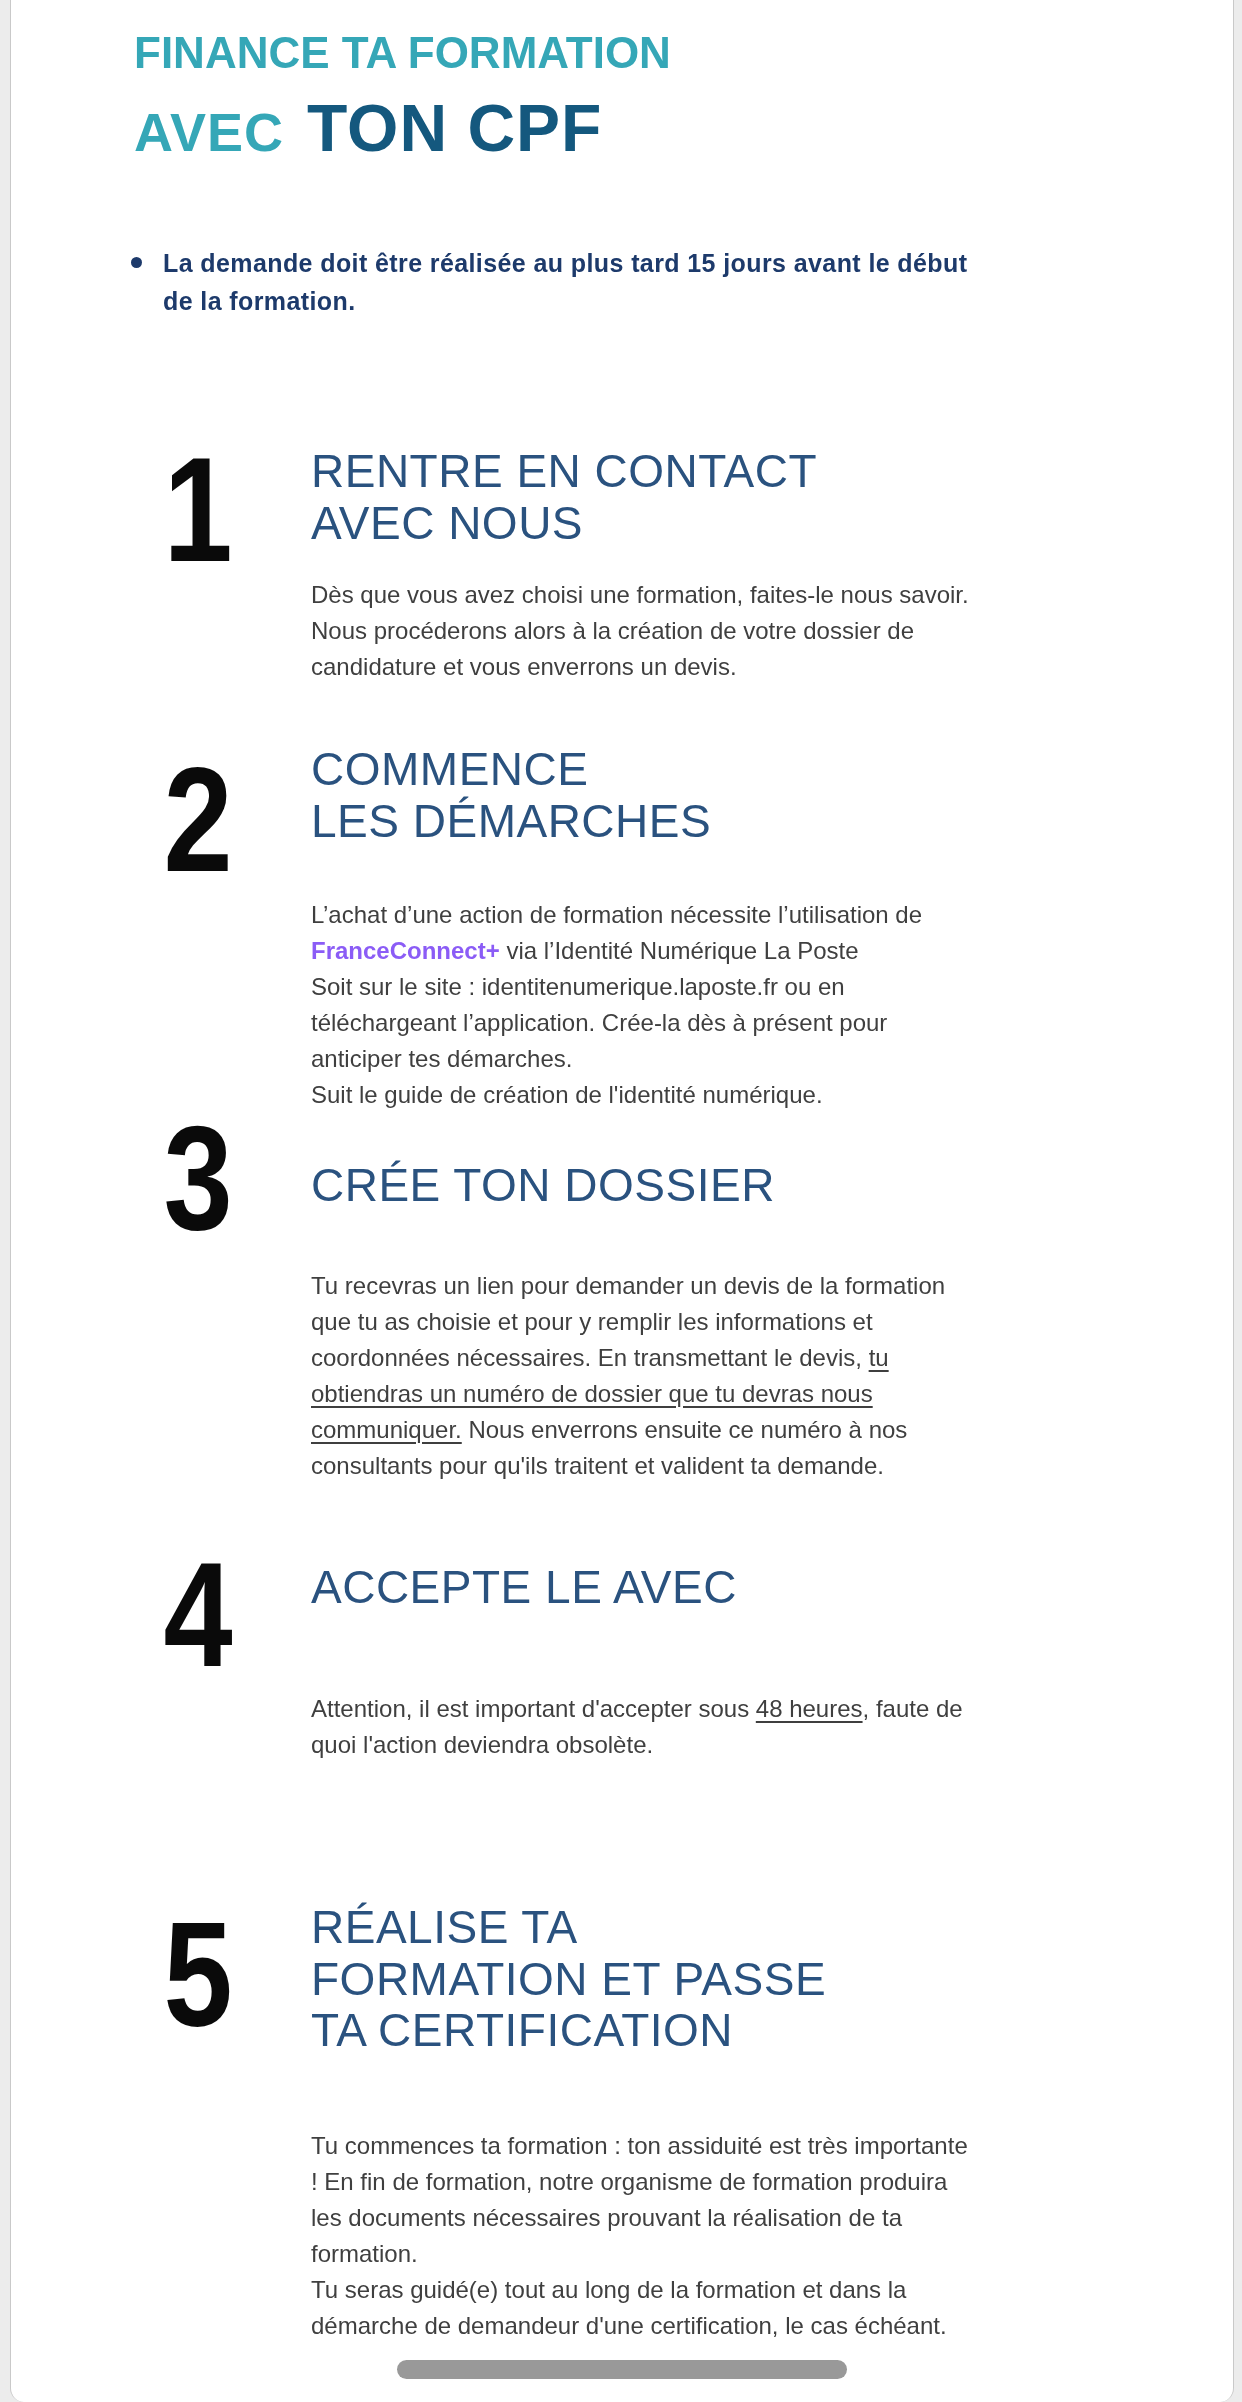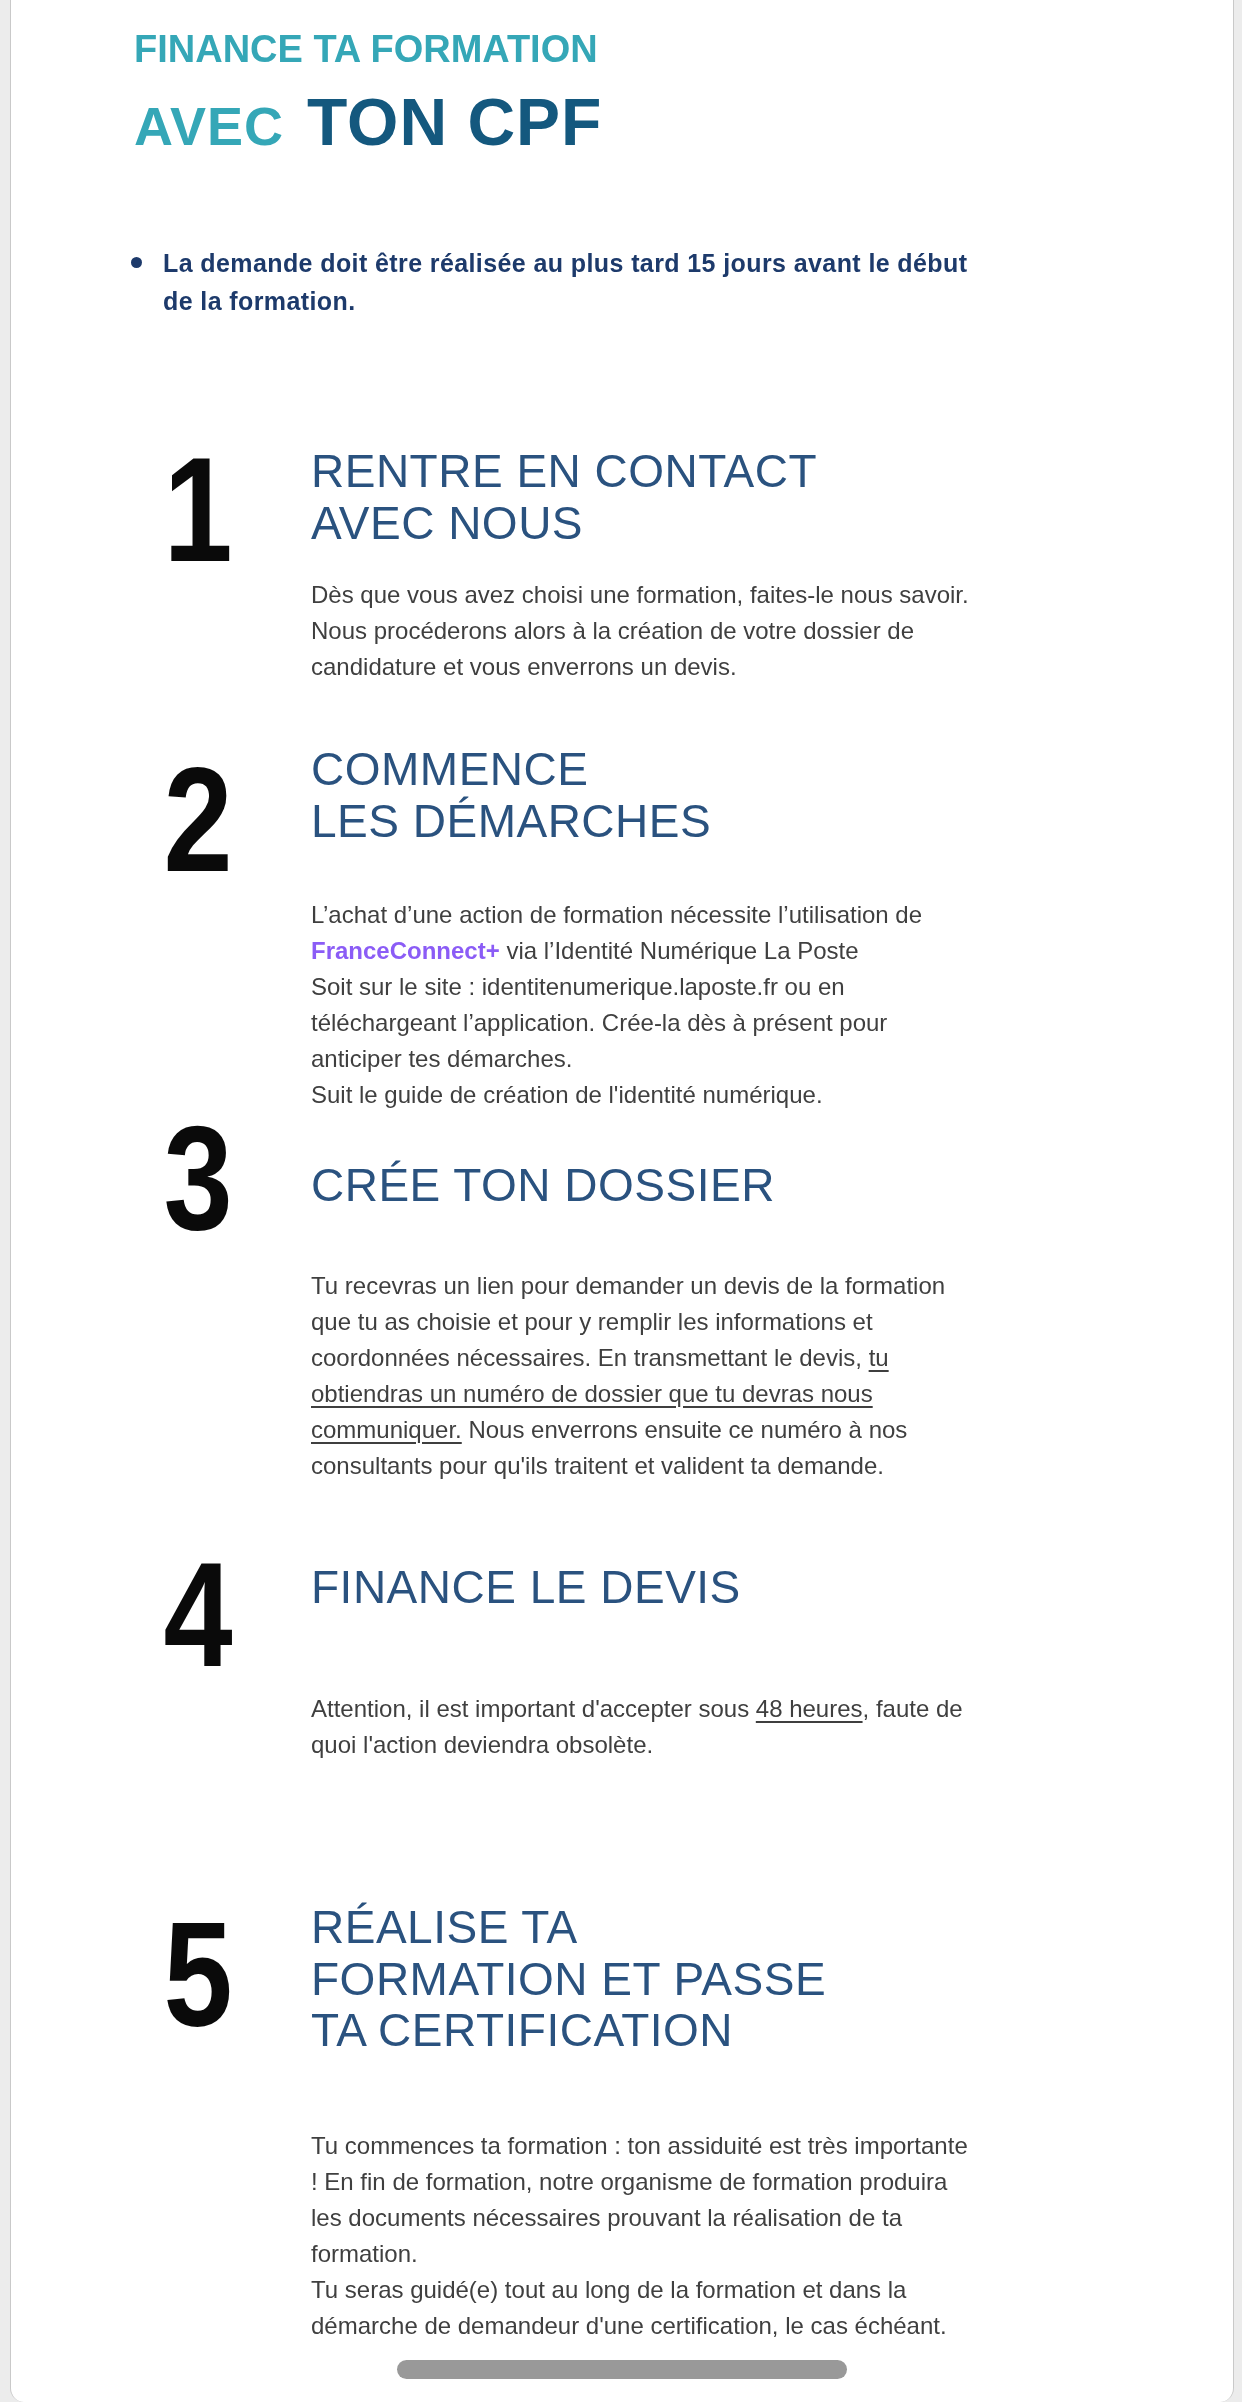--- a/index.html
+++ b/index.html
@@ -16,21 +16,21 @@
     background:#ffffff;
     border-left:1px solid #c9c9c9;
     border-right:1px solid #c9c9c9;
     border-radius:0 0 14px 14px;
     box-sizing:border-box;
   }
   
   .doc-title{position:absolute;left:123px;top:30px;margin:0;font-weight:700;}
   .title-line1{
     display:block;
-    font-size:38px;line-height:1.05;letter-spacing:0;
+    font-size:44px;line-height:1.05;letter-spacing:0;
     color:var(--teal);
   }
   .title-line2{display:block;margin-top:14px;white-space:nowrap;}
   .title-line2 .avec{font-size:54px;color:var(--teal);letter-spacing:1px;}
   .title-line2 .cpf{font-size:66px;color:var(--navy);letter-spacing:1px;margin-left:14px;}
   .bullets{
     position:absolute;left:118px;top:244px;
     margin:0;padding:0;list-style:none;width:840px;
   }
   .bullets li{
@@ -113,21 +113,21 @@
   </section>
 
   <section class="step s3">
     <div class="num">3</div>
     <h2 class="step-title">CRÉE TON DOSSIER</h2>
     <p class="step-body"><span>Tu recevras un lien pour demander un devis de la formation que tu as choisie et pour y remplir les informations et coordonnées nécessaires. En transmettant le devis, </span><span class="u">tu obtiendras un numéro de dossier que tu devras nous communiquer.</span><span> Nous enverrons ensuite ce numéro à nos consultants pour qu'ils traitent et valident ta demande.</span></p>
   </section>
 
   <section class="step s4">
     <div class="num">4</div>
-    <h2 class="step-title">FINANCE LE DEVIS</h2>
+    <h2 class="step-title">ACCEPTE LE AVEC</h2>
     <p class="step-body"><br><span>Attention, il est important d'accepter sous </span><span class="u">48 heures</span><span>, faute de quoi l'action deviendra obsolète.</span></p>
   </section>
 
   <section class="step s5">
     <div class="num">5</div>
     <h2 class="step-title">RÉALISE TA<br>FORMATION ET PASSE<br>TA CERTIFICATION</h2>
     <p class="step-body"><span>Tu commences ta formation : ton assiduité est très importante ! En fin de formation, notre organisme de formation produira les documents nécessaires prouvant la réalisation de ta formation.</span><br><span>Tu seras guidé(e) tout au long de la formation et dans la démarche de demandeur d'une certification, le cas échéant.</span></p>
   </section>
 
   <button class="scroll-pill" aria-label="scroll indicator"></button>

